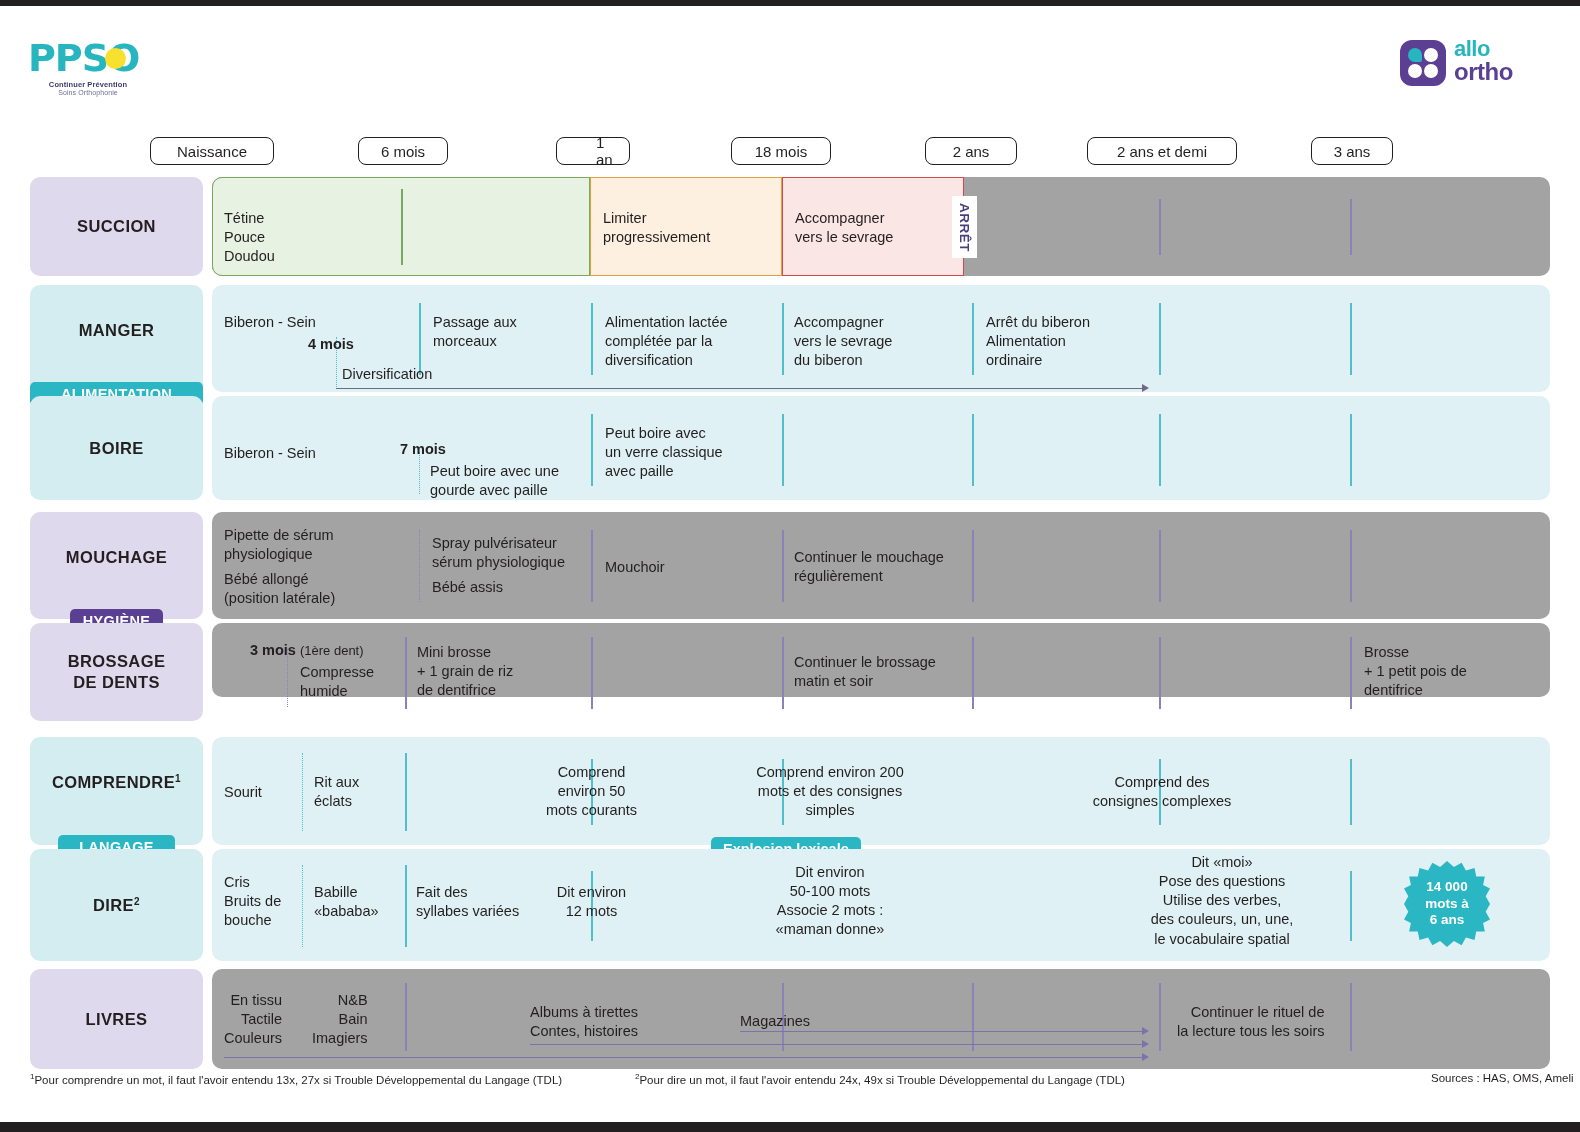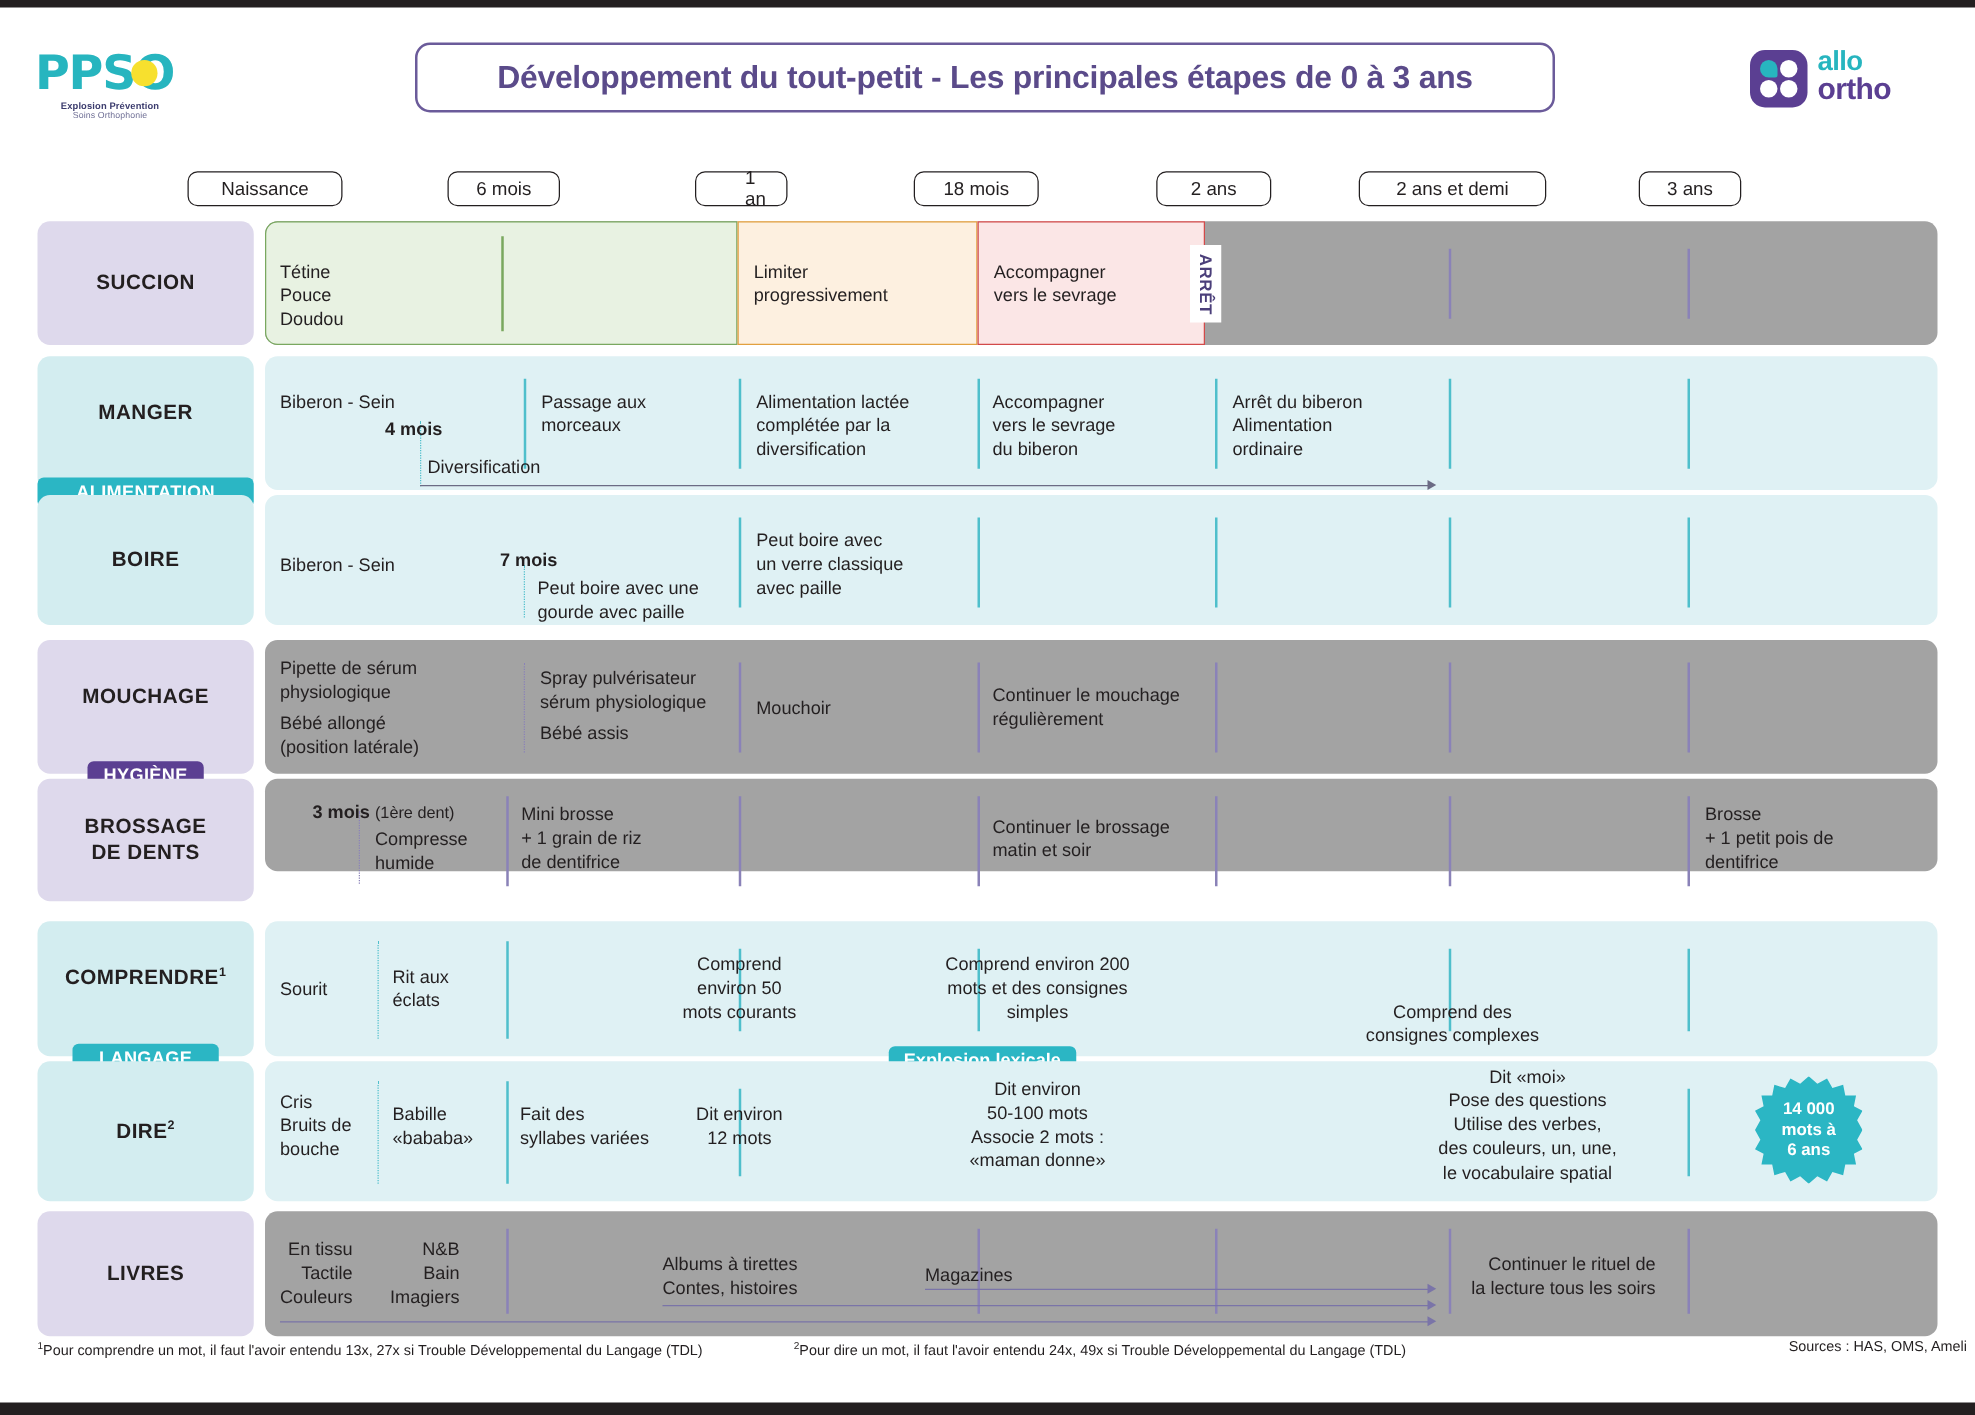--- a/index.html
+++ b/index.html
@@ -129,27 +129,24 @@
 
 <div class="topbar"></div>
 
 <div class="header">
 
   <div class="ppso-logo">
     <div class="ppso-word">
       <span>PPSO</span>
       <div class="ppso-dot"></div>
     </div>
-    <div class="ppso-sub1">Explosion Prévention</div>
+    <div class="ppso-sub1">Continuer Prévention</div>
     <div class="ppso-sub2">Soins Orthophonie</div>
   </div>
 
-  <div class="title-box">
-    <div class="t">Développement du tout-petit - Les principales étapes de 0 à 3 ans</div>
-  </div>
 
   <div class="allo-logo">
     <div class="allo-sq">
       <div class="allo-c c1"></div>
       <div class="allo-c c2"></div>
       <div class="allo-c c3"></div>
       <div class="allo-c c4"></div>
     </div>
     <div class="allo-t1">allo</div>
     <div class="allo-t2">ortho</div>
@@ -312,21 +309,21 @@
 
   <div class="cell" style="left:12px;top:46px;">Sourit</div>
   <div class="cell" style="left:102px;top:36px;white-space:pre-line;">Rit aux
 éclats</div>
   <div class="cell center" style="left:289px;top:26px;width:181px;white-space:pre-line;">Comprend
 environ 50
 mots courants</div>
   <div class="cell center" style="left:478px;top:26px;width:280px;white-space:pre-line;">Comprend environ 200
 mots et des consignes
 simples</div>
-  <div class="cell center" style="left:810px;top:36px;width:280px;white-space:pre-line;margin-top:28px;">Comprend des
+  <div class="cell center" style="left:810px;top:36px;width:280px;white-space:pre-line;">Comprend des
 consignes complexes</div>
 </div>
 
 <div class="explosion" style="left:711px;top:837px;">Explosion lexicale</div>
 
 <div class="label-col lab-teal rounded" style="top:849px;height:112px;">
   <div class="lbl">
     <span>DIRE</span><sup>2</sup>
   </div>
 </div>

